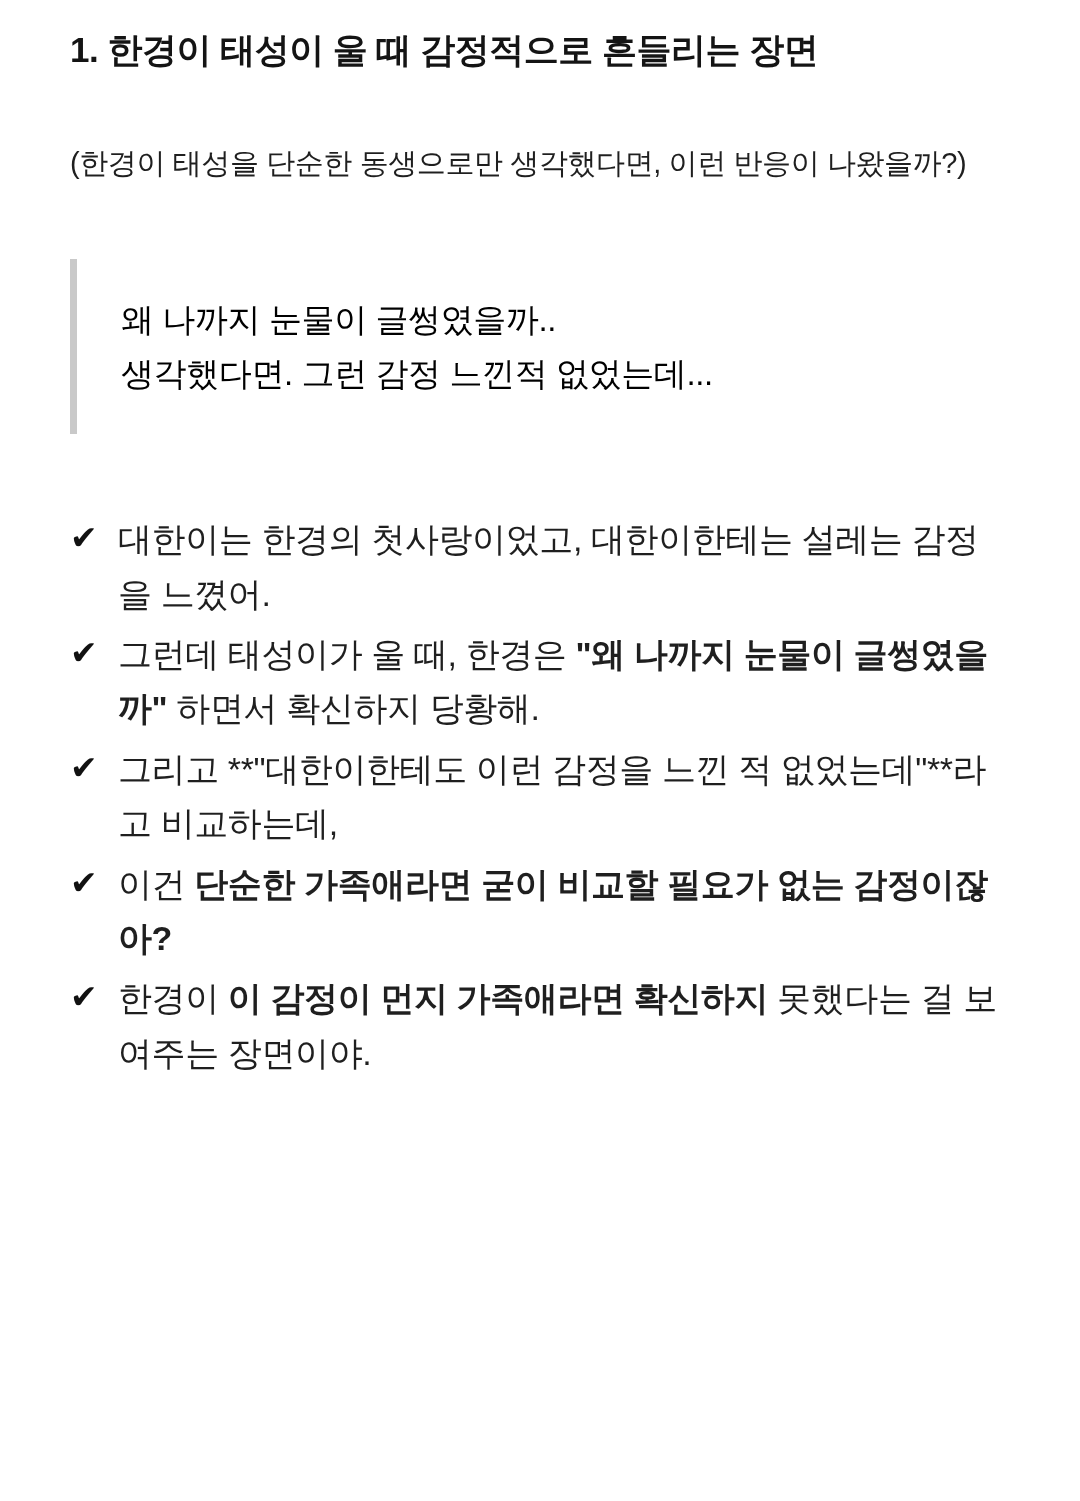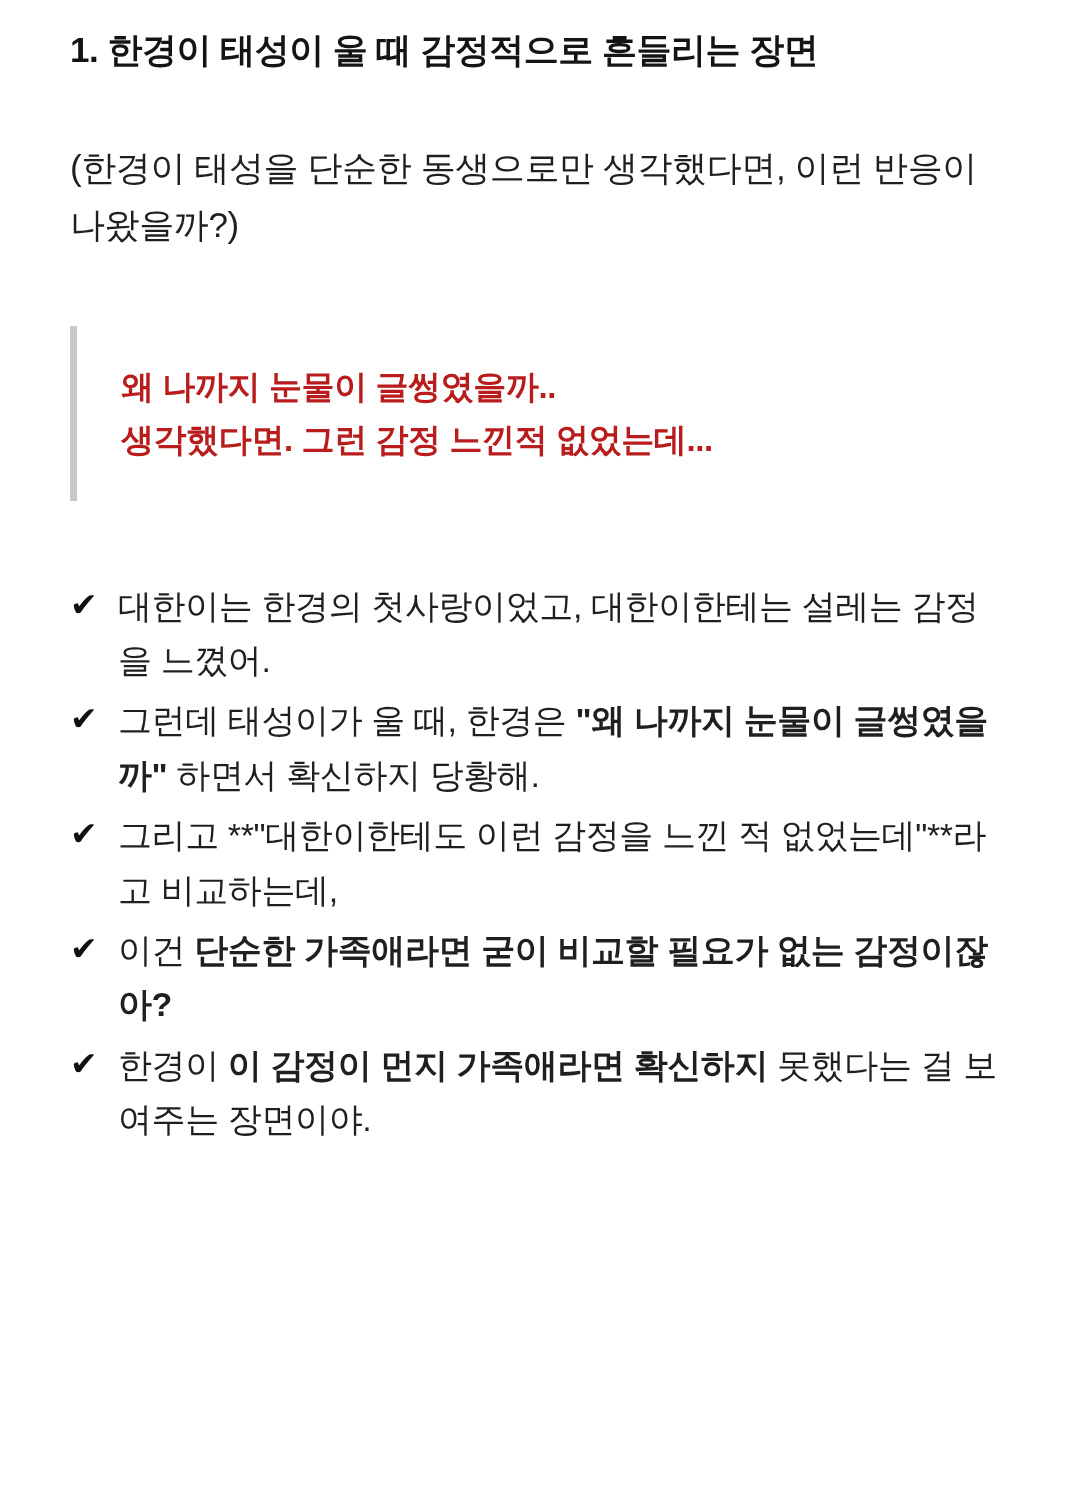--- a/index.html
+++ b/index.html
@@ -23,38 +23,38 @@
   .doc-title {
     font-size: 35px;
     font-weight: 700;
     line-height: 1.38;
     letter-spacing: -0.5px;
     margin: 0 0 66px 0;
     color: #141414;
     max-width: 830px;
   }
   .paragraph {
-    font-size: 35px;
+    font-size: 29px;
     line-height: 1.62;
     letter-spacing: -0.4px;
     margin: 0 0 72px 0;
     color: #1f1f1f;
     max-width: 940px;
   }
   .quote-block {
     border-left: 7px solid #c9c9c9;
     padding: 34px 0 34px 44px;
     margin: 0 0 78px 0;
   }
   .quote-line {
     font-size: 33px;
-    font-weight: 700;
+    font-weight: 400;
     line-height: 1.62;
     letter-spacing: -0.4px;
-    color: #b91c1c;
+    color: #000000;
   }
   .bullet-list {
     list-style: none;
     margin: 0;
     padding: 0;
   }
   .bullet-item {
     display: flex;
     align-items: flex-start;
     font-size: 34px;

